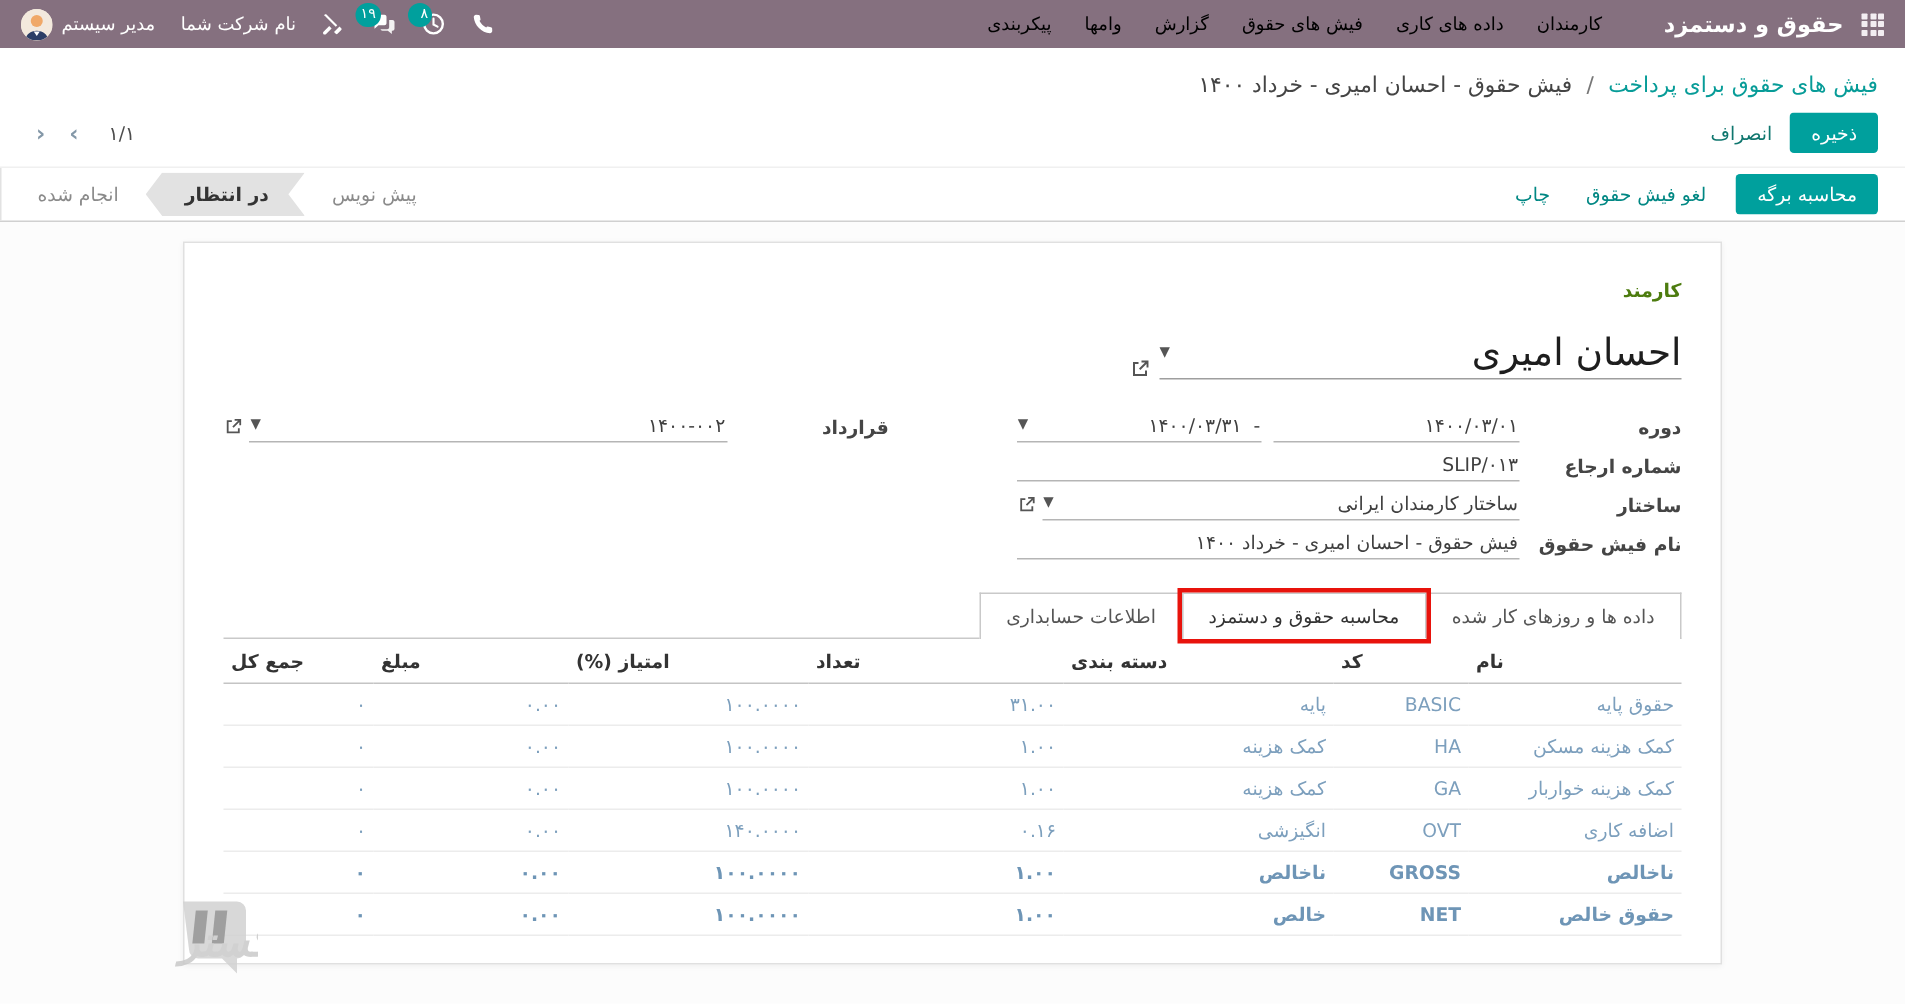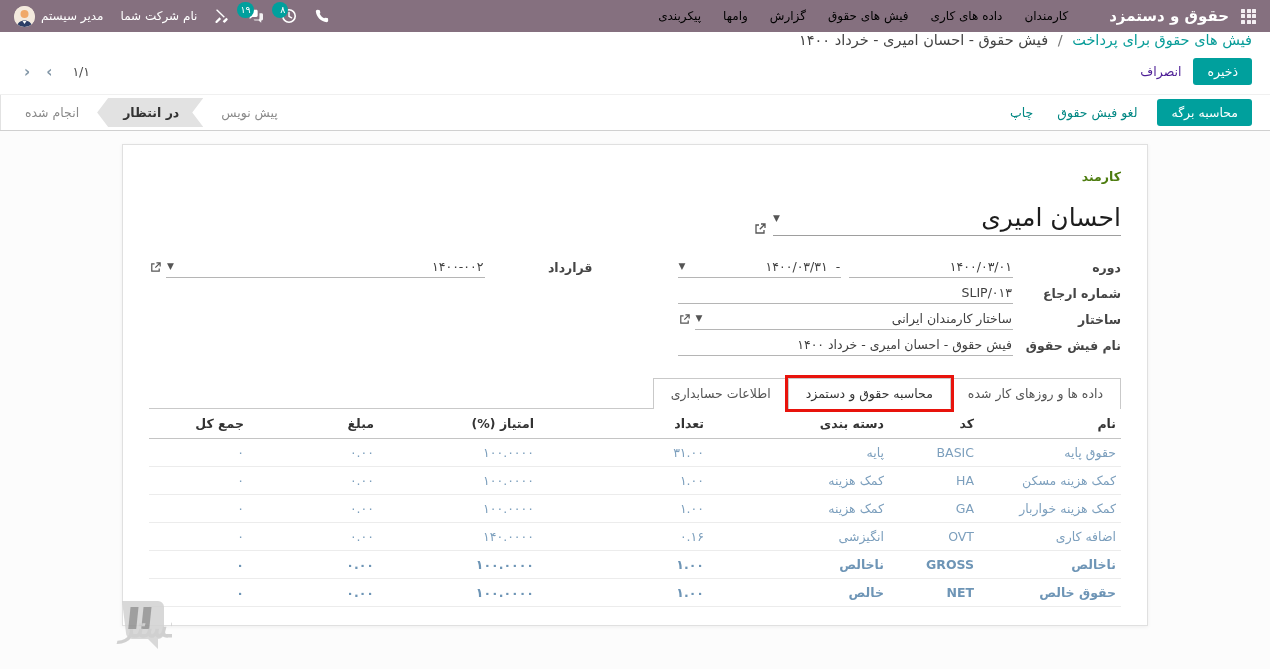--- a/index.html
+++ b/index.html
@@ -38,30 +38,30 @@
     min-width: 16px; height: 16px; padding: 0 3px;
     background: #00a09d; border-radius: 9px;
     font-size: 9.5px; line-height: 16px; text-align: right; color: #fff;
   }
   .avatar {
     width: 21px; height: 21px; border-radius: 50%;
     background: #f3e9dd; overflow: hidden; flex: none;
   }
 
   
-  .breadcrumb-row { padding: 0 18px 5px; font-size: 14.5px; background: #fff; text-align: right; }
+  .breadcrumb-row { padding: 17px 18px 5px; font-size: 14.5px; background: #fff; text-align: right; }
   .bc-link { color: #079c98; cursor: pointer; }
   .bc-sep { color: #777; margin: 0 5px; }
   .bc-current { color: #444; }
 
   
   .control-row { display: flex; align-items: center; padding: 5px 18px 9px; background: #fff; }
   .btn { border: 1px solid transparent; border-radius: 3px; font-family: inherit; font-size: 12.5px; cursor: pointer; }
   .btn-primary { background: #00a09d; color: #fff; padding: 5px 13px; font-weight: 400; }
-  .btn-plain { background: transparent; color: #4c1d95; padding: 5px 11px; }
+  .btn-plain { background: transparent; color: #0f766e; padding: 5px 11px; }
   .pager { margin-inline-start: auto; display: flex; align-items: center; gap: 4px; font-size: 12.5px; color: #4c4c4c; }
   .pager-count { margin-inline-end: 10px; letter-spacing: 1px; }
   .pager-btn { background: none; border: none; color: #8498a8; font-size: 15px; font-weight: bold; cursor: pointer; padding: 0 6px; font-family: inherit; }
 
   
   .statusbar {
     display: flex; align-items: center; background: #fff;
     border-bottom: 1px solid #d0d0d0; border-top: 1px solid #f0f0f0;
     padding: 0 18px 0 0; height: 37px; font-size: 12.5px;
   }
@@ -114,21 +114,21 @@
     border: 1px solid #c9c9c9; border-bottom: none; background: #fff;
     padding: 7px 17px; font-size: 12.5px; color: #555; cursor: pointer;
     margin-inline-end: -1px; margin-bottom: -1px; position: relative; white-space: nowrap;
   }
   .tab.active { color: #333; border-bottom: 1px solid #fff; }
   .red-outline { position: absolute; inset: -4px; border: 3px solid #e8130c; pointer-events: none; z-index: 3; }
 
   
   table.o-list { width: 100%; border-collapse: collapse; font-size: 12.5px; }
   .o-list th {
-    text-align: right; font-weight: bold; color: #333;
+    text-align: left; font-weight: bold; color: #333;
     padding: 7px 5px; border-bottom: 1px solid #c4c4c4; white-space: nowrap;
   }
   .o-list td {
     padding: 6px 5px; color: #7c9fbd; border-bottom: 1px solid #ececec;
     white-space: nowrap; cursor: pointer;
   }
   .o-list tr.bold td { font-weight: bold; color: #6e95b6; }
   .num-pad { padding-inline-end: 38px !important; }
 
   

